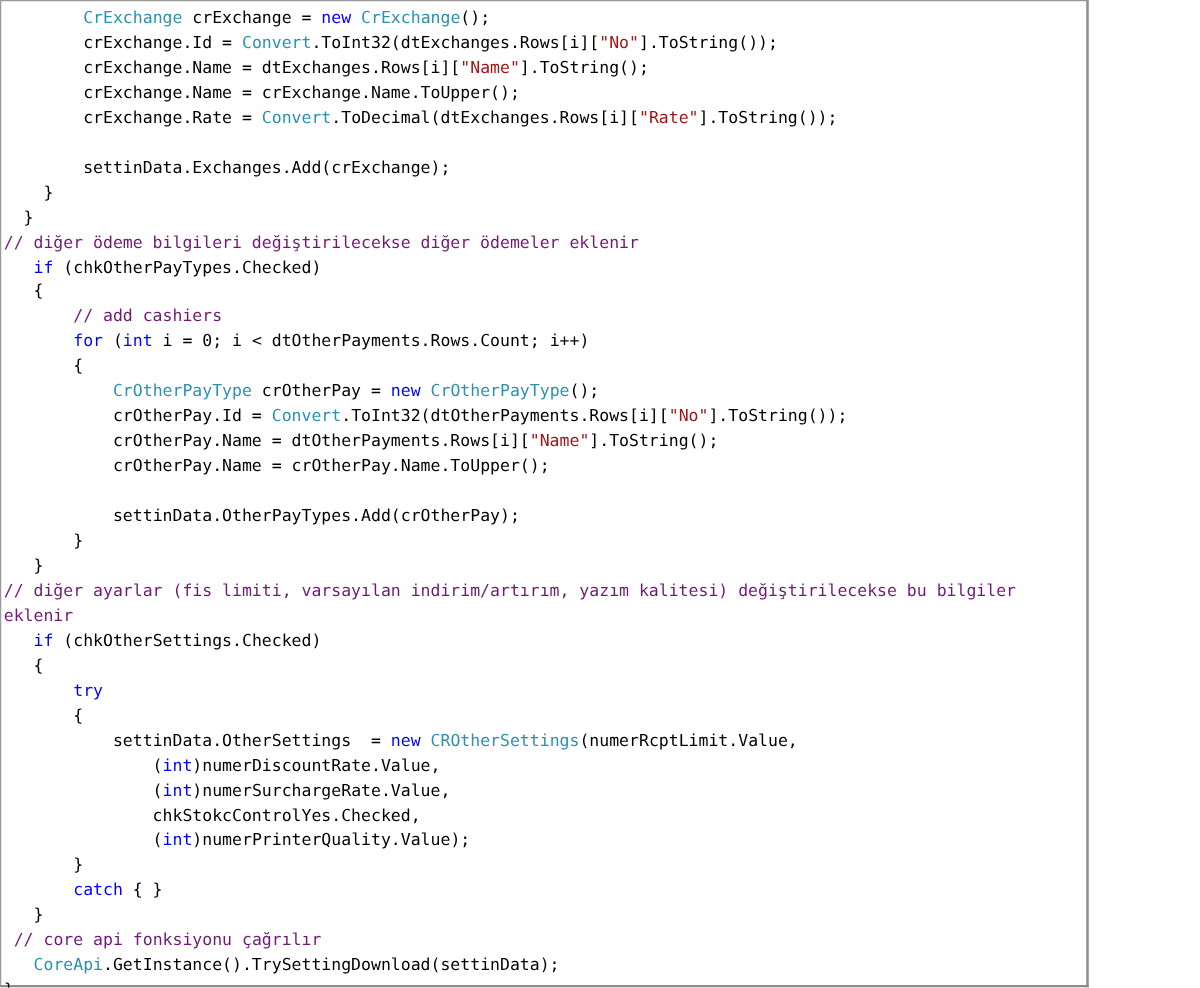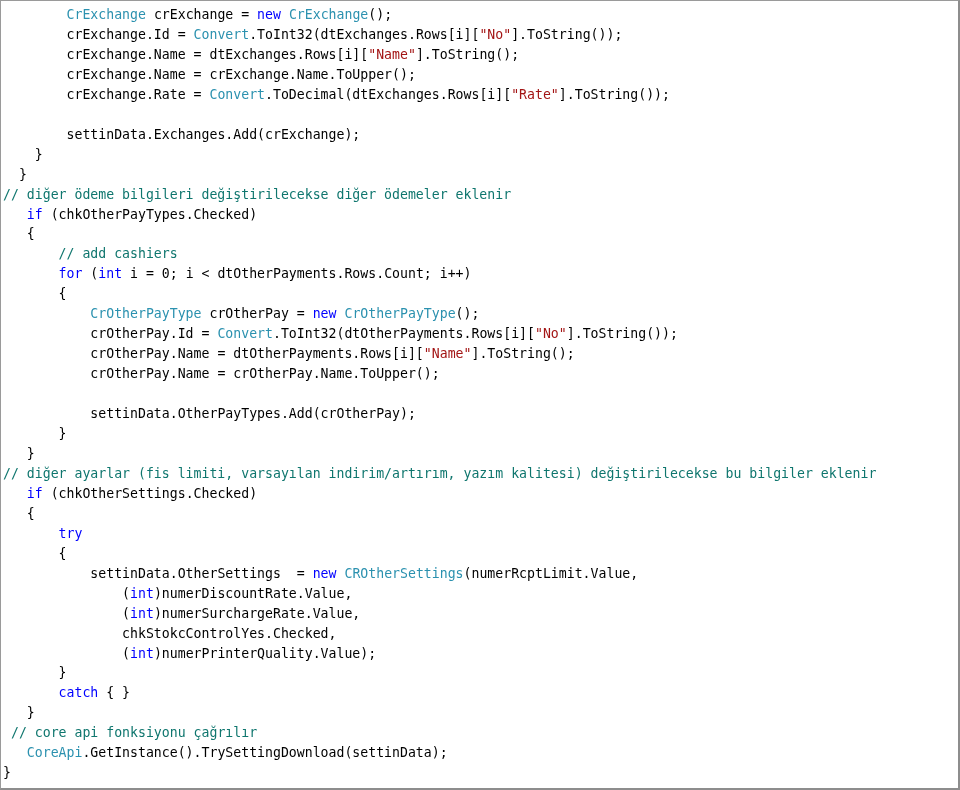--- a/index.html
+++ b/index.html
@@ -8,21 +8,21 @@
     background: #ffffff;
   }
   body {
     width: 960px;
     height: 790px;
     overflow: hidden;
     font-family: "DejaVu Sans Mono", "Liberation Mono", monospace;
   }
   #code-frame {
     box-sizing: border-box;
-    width: 960px;
+    width: 871px;
     height: 790px;
     background: #ffffff;
     border-left: 1px solid #9a9a9a;
     border-top: 1px solid #9a9a9a;
     border-right: 2px solid #8d8d8d;
     border-bottom: 2px solid #8d8d8d;
     padding: 4px 0 0 0;
   }
   #code-listing {
     margin: 0;
@@ -38,21 +38,21 @@
     padding-left: 2px;
     padding-right: 6px;
   }
   .ln {
     display: block;
     min-height: 19.95px;
   }
   .tok-type    { color: #2B91AF; }
   .tok-keyword { color: #0000FF; }
   .tok-string  { color: #A31515; }
-  .tok-comment { color: #0f766e; }
+  .tok-comment { color: #701a75; }
   .tok-plain   { color: #000000; }
 </style>
 </head>
 <body>
 
 <div id="code-frame">
   <pre id="code-listing"><span class="ln"><span class="tok-plain">        </span><span class="tok-type">CrExchange</span><span class="tok-plain"> crExchange = </span><span class="tok-keyword">new</span><span class="tok-plain"> </span><span class="tok-type">CrExchange</span><span class="tok-plain">();</span></span><span class="ln"><span class="tok-plain">        crExchange.Id = </span><span class="tok-type">Convert</span><span class="tok-plain">.ToInt32(dtExchanges.Rows[i][</span><span class="tok-string">"No"</span><span class="tok-plain">].ToString());</span></span><span class="ln"><span class="tok-plain">        crExchange.Name = dtExchanges.Rows[i][</span><span class="tok-string">"Name"</span><span class="tok-plain">].ToString();</span></span><span class="ln"><span class="tok-plain">        crExchange.Name = crExchange.Name.ToUpper();</span></span><span class="ln"><span class="tok-plain">        crExchange.Rate = </span><span class="tok-type">Convert</span><span class="tok-plain">.ToDecimal(dtExchanges.Rows[i][</span><span class="tok-string">"Rate"</span><span class="tok-plain">].ToString());</span></span><span class="ln"><span class="tok-plain"></span>&nbsp;</span><span class="ln"><span class="tok-plain">        settinData.Exchanges.Add(crExchange);</span></span><span class="ln"><span class="tok-plain">    }</span></span><span class="ln"><span class="tok-plain">  }</span></span><span class="ln"><span class="tok-comment">// diğer ödeme bilgileri değiştirilecekse diğer ödemeler eklenir</span></span><span class="ln"><span class="tok-plain">   </span><span class="tok-keyword">if</span><span class="tok-plain"> (chkOtherPayTypes.Checked)</span></span><span class="ln"><span class="tok-plain">   {</span></span><span class="ln"><span class="tok-plain">       </span><span class="tok-comment">// add cashiers</span></span><span class="ln"><span class="tok-plain">       </span><span class="tok-keyword">for</span><span class="tok-plain"> (</span><span class="tok-keyword">int</span><span class="tok-plain"> i = 0; i &lt; dtOtherPayments.Rows.Count; i++)</span></span><span class="ln"><span class="tok-plain">       {</span></span><span class="ln"><span class="tok-plain">           </span><span class="tok-type">CrOtherPayType</span><span class="tok-plain"> crOtherPay = </span><span class="tok-keyword">new</span><span class="tok-plain"> </span><span class="tok-type">CrOtherPayType</span><span class="tok-plain">();</span></span><span class="ln"><span class="tok-plain">           crOtherPay.Id = </span><span class="tok-type">Convert</span><span class="tok-plain">.ToInt32(dtOtherPayments.Rows[i][</span><span class="tok-string">"No"</span><span class="tok-plain">].ToString());</span></span><span class="ln"><span class="tok-plain">           crOtherPay.Name = dtOtherPayments.Rows[i][</span><span class="tok-string">"Name"</span><span class="tok-plain">].ToString();</span></span><span class="ln"><span class="tok-plain">           crOtherPay.Name = crOtherPay.Name.ToUpper();</span></span><span class="ln"><span class="tok-plain"></span>&nbsp;</span><span class="ln"><span class="tok-plain">           settinData.OtherPayTypes.Add(crOtherPay);</span></span><span class="ln"><span class="tok-plain">       }</span></span><span class="ln"><span class="tok-plain">   }</span></span><span class="ln"><span class="tok-comment">// diğer ayarlar (fis limiti, varsayılan indirim/artırım, yazım kalitesi) değiştirilecekse bu bilgiler eklenir</span></span><span class="ln"><span class="tok-plain">   </span><span class="tok-keyword">if</span><span class="tok-plain"> (chkOtherSettings.Checked)</span></span><span class="ln"><span class="tok-plain">   {</span></span><span class="ln"><span class="tok-plain">       </span><span class="tok-keyword">try</span></span><span class="ln"><span class="tok-plain">       {</span></span><span class="ln"><span class="tok-plain">           settinData.OtherSettings  = </span><span class="tok-keyword">new</span><span class="tok-plain"> </span><span class="tok-type">CROtherSettings</span><span class="tok-plain">(numerRcptLimit.Value,</span></span><span class="ln"><span class="tok-plain">               (</span><span class="tok-keyword">int</span><span class="tok-plain">)numerDiscountRate.Value,</span></span><span class="ln"><span class="tok-plain">               (</span><span class="tok-keyword">int</span><span class="tok-plain">)numerSurchargeRate.Value,</span></span><span class="ln"><span class="tok-plain">               chkStokcControlYes.Checked,</span></span><span class="ln"><span class="tok-plain">               (</span><span class="tok-keyword">int</span><span class="tok-plain">)numerPrinterQuality.Value);</span></span><span class="ln"><span class="tok-plain">       }</span></span><span class="ln"><span class="tok-plain">       </span><span class="tok-keyword">catch</span><span class="tok-plain"> { }</span></span><span class="ln"><span class="tok-plain">   }</span></span><span class="ln"><span class="tok-plain"> </span><span class="tok-comment">// core api fonksiyonu çağrılır</span></span><span class="ln"><span class="tok-plain">   </span><span class="tok-type">CoreApi</span><span class="tok-plain">.GetInstance().TrySettingDownload(settinData);</span></span><span class="ln"><span class="tok-plain">}</span></span></pre>
 </div>
 
 </body></html>

